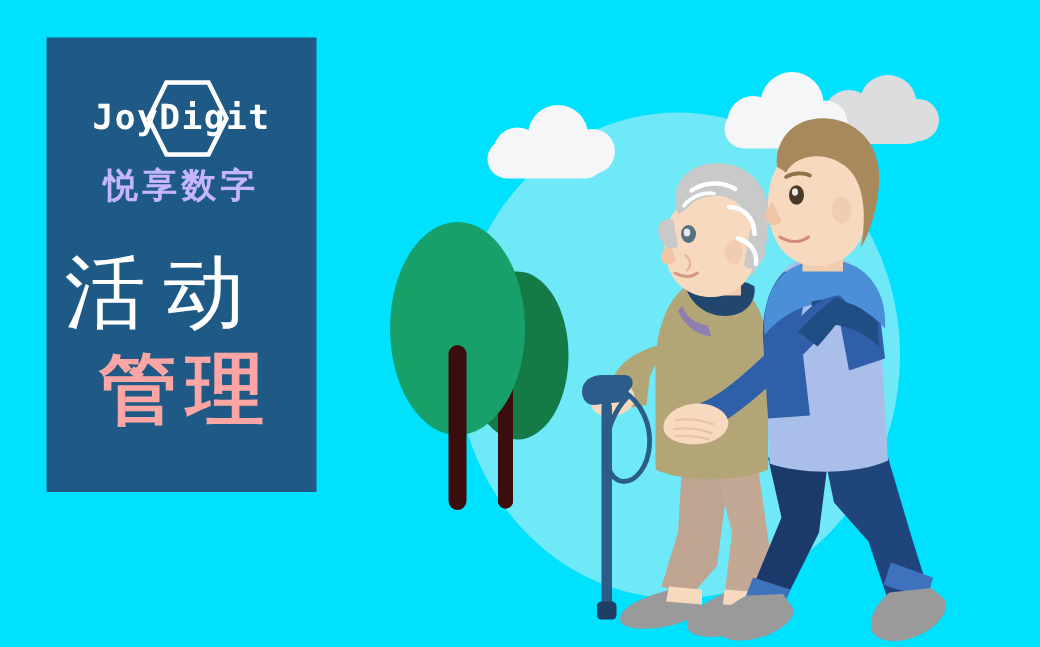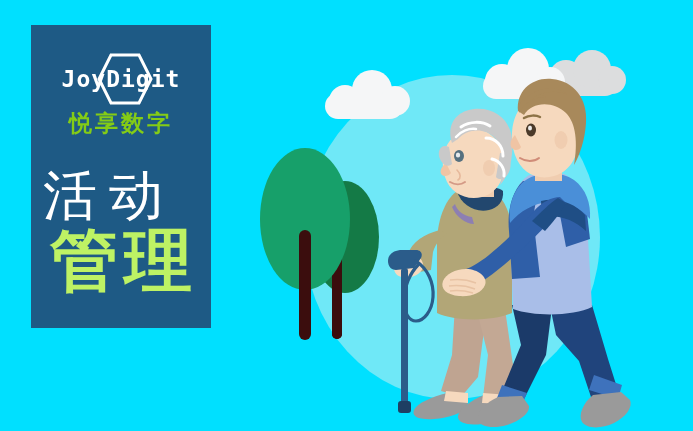--- a/index.html
+++ b/index.html
@@ -29,36 +29,36 @@
     font-family:"DejaVu Sans Mono","Liberation Mono",monospace;
     font-size:23px;
     font-weight:bold;
     letter-spacing:1px;
     line-height:24px;
     z-index:3;
   }
   .logo-cn{
     position:absolute;left:0;top:62px;width:180px;
     text-align:center;
-    color:#84cc16;
+    color:#c4b5fd;
     font-size:23px;
     font-weight:bold;
     letter-spacing:3px;
     line-height:28px;
   }
   .title-line1{
     position:absolute;left:0;top:140px;width:180px;
     color:#ffffff;
     font-size:54px;font-weight:300;letter-spacing:12px;
     text-indent:12px;line-height:60px;
   }
   .title-line2{
     position:absolute;left:0;top:204px;width:180px;
-    text-align:center;color:#bef264;
-    font-size:68px;font-weight:bold;letter-spacing:6px;
+    text-align:center;color:#fca5a5;
+    font-size:52px;font-weight:bold;letter-spacing:6px;
     text-indent:6px;line-height:62px;
   }
 
   svg.illus{position:absolute;left:0;top:0;width:693px;height:431px;display:block;}
 </style>
 </head>
 <body>
 
 <div id="stage">
   <div id="artboard">

